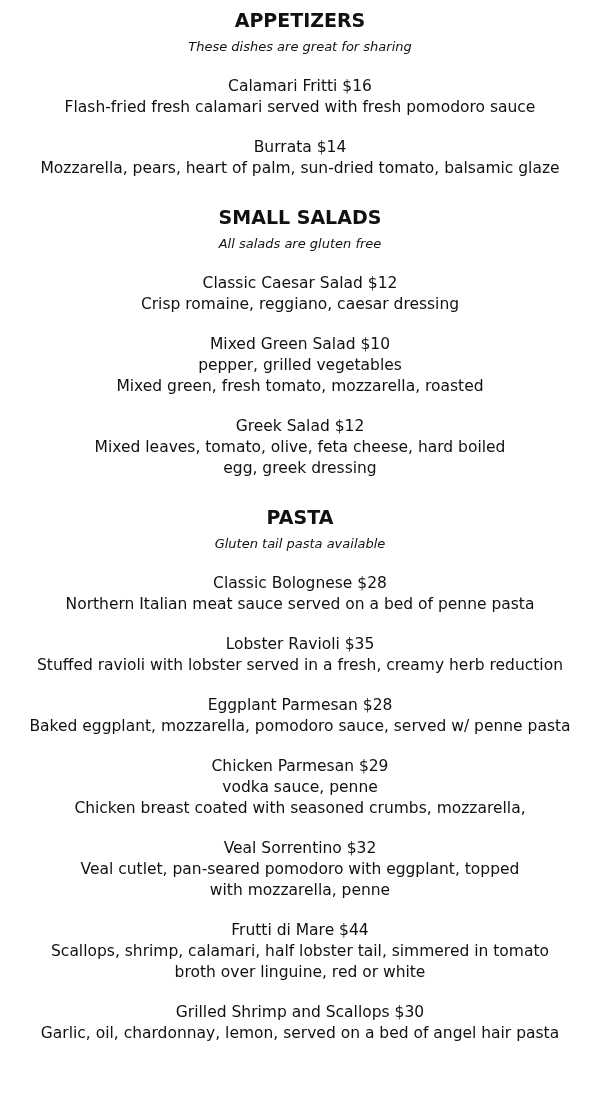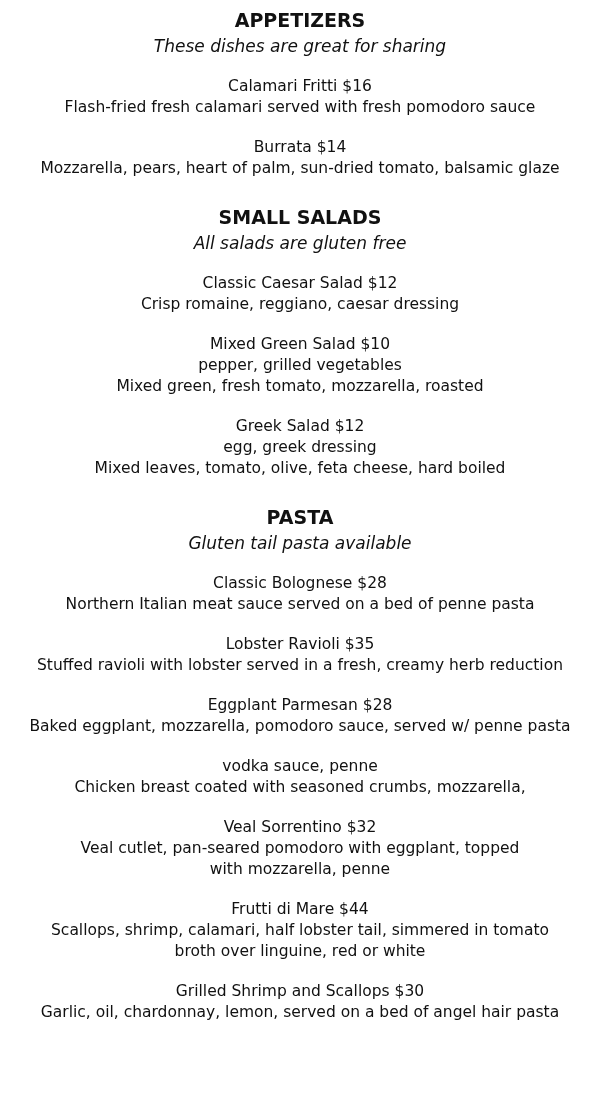--- a/index.html
+++ b/index.html
@@ -26,21 +26,21 @@
   }
   .section-title {
     margin: 0;
     font-size: 19px;
     line-height: 30px;
     font-weight: 700;
     letter-spacing: 0px;
   }
   .section-subtitle {
     margin: 1px 0 0 0;
-    font-size: 17px;
+    font-size: 13px;
     line-height: 21px;
     font-style: italic;
   }
   .menu-item {
     margin-top: 19px;
   }
   .item-name,
   .item-line {
     margin: 0;
     font-size: 15.5px;
@@ -88,22 +88,22 @@
     <p class="item-name">Mixed Green Salad $10</p>
     <div class="item-desc">
             <p class="item-line">pepper, grilled vegetables</p>
             <p class="item-line">Mixed green, fresh tomato, mozzarella, roasted</p>
           </div>
   </div>
 
   <div class="menu-item">
     <p class="item-name">Greek Salad $12</p>
     <div class="item-desc">
+            <p class="item-line">Mixed leaves, tomato, olive, feta cheese, hard boiled</p>
             <p class="item-line">egg, greek dressing</p>
-            <p class="item-line">Mixed leaves, tomato, olive, feta cheese, hard boiled</p>
           </div>
   </div>
 </div>
   </section>
 
   <section class="menu-section">
     <h2 class="section-title">PASTA</h2>
     <p class="section-subtitle">Gluten tail pasta available</p>
     <div class="section-items">
   <div class="menu-item">
@@ -121,20 +121,21 @@
   </div>
 
   <div class="menu-item">
     <p class="item-name">Eggplant Parmesan $28</p>
     <div class="item-desc">
             <p class="item-line">Baked eggplant, mozzarella, pomodoro sauce, served w/ penne pasta</p>
           </div>
   </div>
 
   <div class="menu-item">
+    <p class="item-name">Chicken Parmesan $29</p>
     <div class="item-desc">
             <p class="item-line">vodka sauce, penne</p>
             <p class="item-line">Chicken breast coated with seasoned crumbs, mozzarella,</p>
           </div>
   </div>
 
   <div class="menu-item">
     <p class="item-name">Veal Sorrentino $32</p>
     <div class="item-desc">
             <p class="item-line">Veal cutlet, pan-seared pomodoro with eggplant, topped</p>

